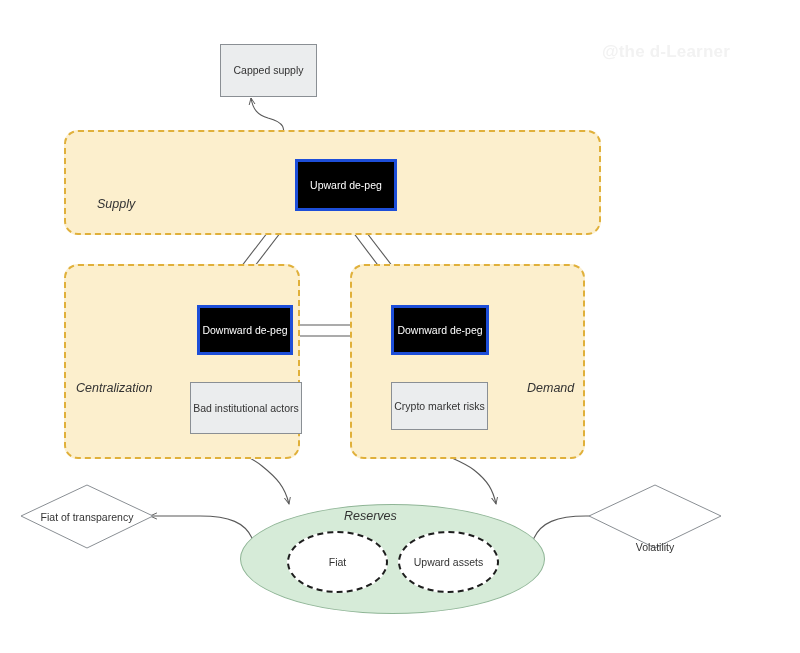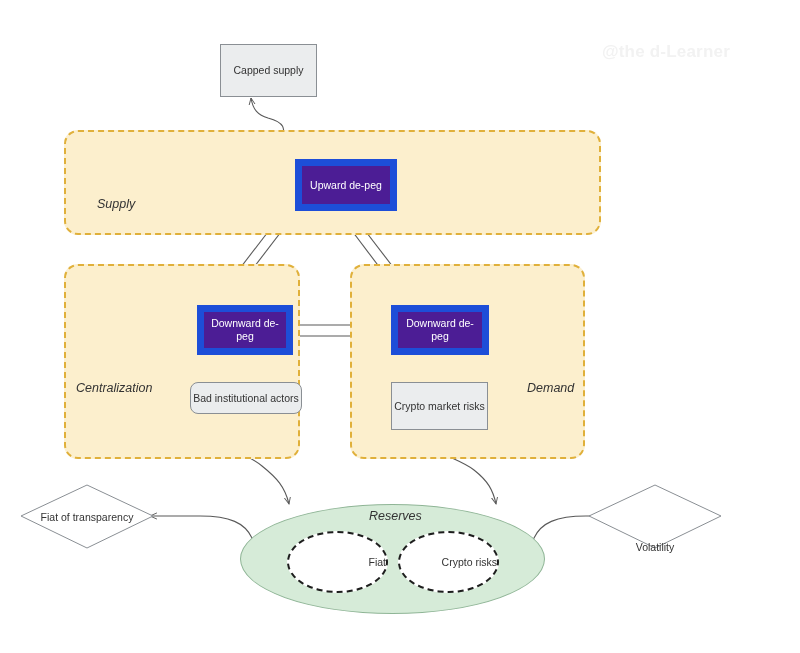--- a/index.html
+++ b/index.html
@@ -41,22 +41,22 @@
     font-size: 10.5px;
     line-height: 1.2;
     color: #333333;
     margin-left: 20px;
   }
   .box-gray {
     background: #ebedee;
     border: 1px solid #8a8f94;
   }
   .box-red {
-    background: #4c1d95;
-    border: 7px solid #1d4ed8;
+    background: #000000;
+    border: 3px solid #1d4ed8;
     color: #ffffff;
   }
   .group {
     position: absolute;
     box-sizing: border-box;
     background: #fcefcd;
     border: 2px dashed #e0b03a;
     border-radius: 14px;
   }
   .group-label {
@@ -75,21 +75,21 @@
     box-sizing: border-box;
   }
   .ellipse-inner {
     position: absolute;
     background: #ffffff;
     border: 2px dashed #1d1d1d;
     border-radius: 50%;
     box-sizing: border-box;
     display: flex;
     align-items: center;
-    justify-content: flex-end;
+    justify-content: center;
     font-size: 10.5px;
     color: #333333;
   }
   .ellipse-title {
     position: absolute;
     font-size: 12.5px;
     font-style: italic;
     color: #333333;
     white-space: nowrap;
   }
@@ -178,45 +178,45 @@
 <div class="group" style="left:64px; top:130px; width:537px; height:105px;"></div>
 <div class="group-label" style="left:97px; top:175px;">Supply</div>
 
 <div class="group" style="left:64px; top:264px; width:236px; height:195px;"></div>
 <div class="group-label" style="left:76px; top:359px;">Centralization</div>
 
 <div class="group" style="left:350px; top:264px; width:235px; height:195px;"></div>
 <div class="group-label" style="left:527px; top:359px;">Demand</div>
 
 <div class="ellipse-outer" style="left:240px; top:504px; width:305px; height:110px;"></div>
-<div class="ellipse-title" style="left:369px; top:509px;">Reserves</div>
+<div class="ellipse-title" style="left:344px; top:509px;">Reserves</div>
 <div class="ellipse-inner" style="left:287px; top:531px; width:101px; height:62px;">
   <span>Fiat</span>
 </div>
 <div class="ellipse-inner" style="left:398px; top:531px; width:101px; height:62px;">
-  <span>Crypto risks</span>
+  <span>Upward assets</span>
 </div>
 
 <div class="node box-gray" style="left:200px; top:44px; width:97px; height:53px;">
   <span>Capped supply</span>
 </div>
 
 <div class="node box-red" style="left:275px; top:159px; width:102px; height:52px;">
   <span>Upward de-peg</span>
 </div>
 
 <div class="node box-red" style="left:177px; top:305px; width:96px; height:50px;">
   <span>Downward de-peg</span>
 </div>
 
 <div class="node box-red" style="left:371px; top:305px; width:98px; height:50px;">
   <span>Downward de-peg</span>
 </div>
 
-<div class="node box-gray" style="left:170px; top:382px; width:112px; height:32px;border-radius:8px;">
+<div class="node box-gray" style="left:170px; top:382px; width:112px; height:52px;">
   <span>Bad institutional actors</span>
 </div>
 
 <div class="node box-gray" style="left:371px; top:382px; width:97px; height:48px;">
   <span>Crypto market risks</span>
 </div>
 
 <div class="diamond-label" style="left:30px; top:511px; width:114px;">Fiat of transparency</div>
 
 <div class="diamond-label" style="left:610px; top:541px; width:90px;">Volatility</div>

